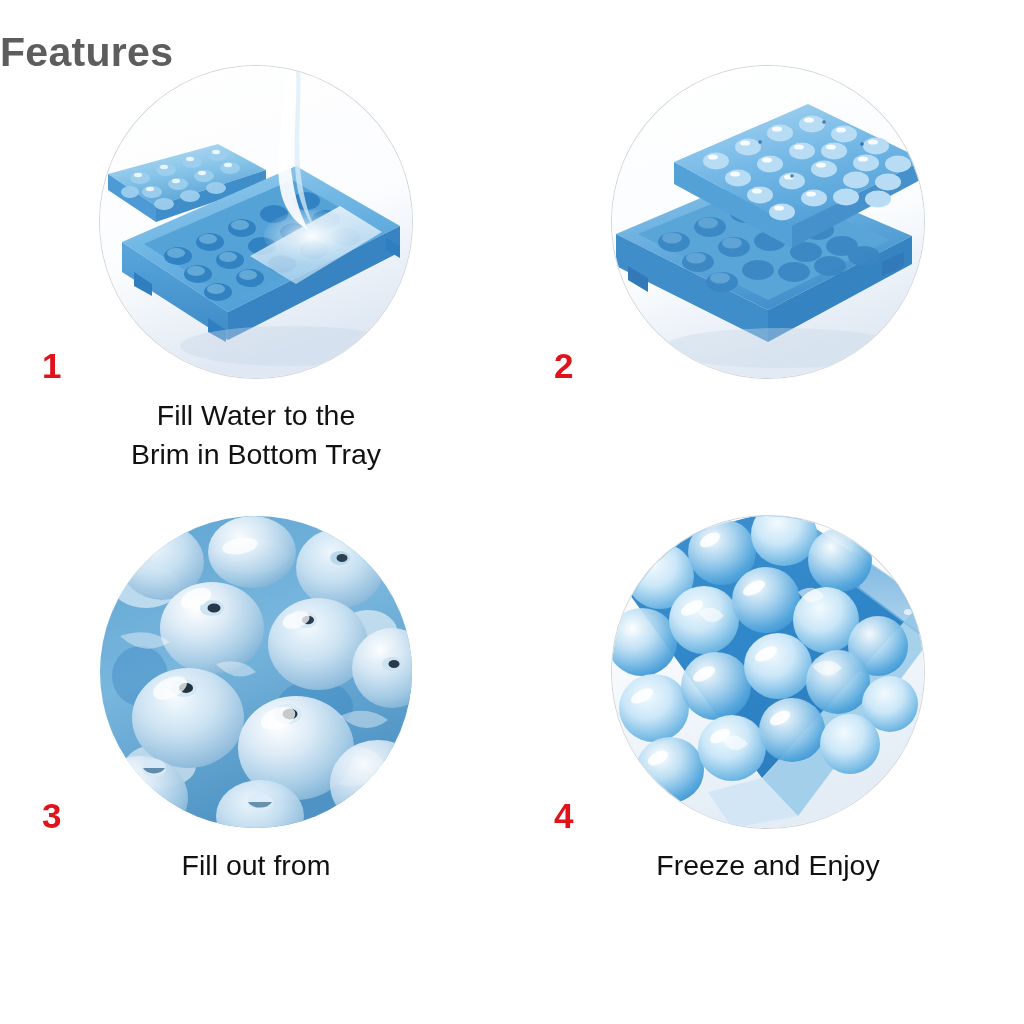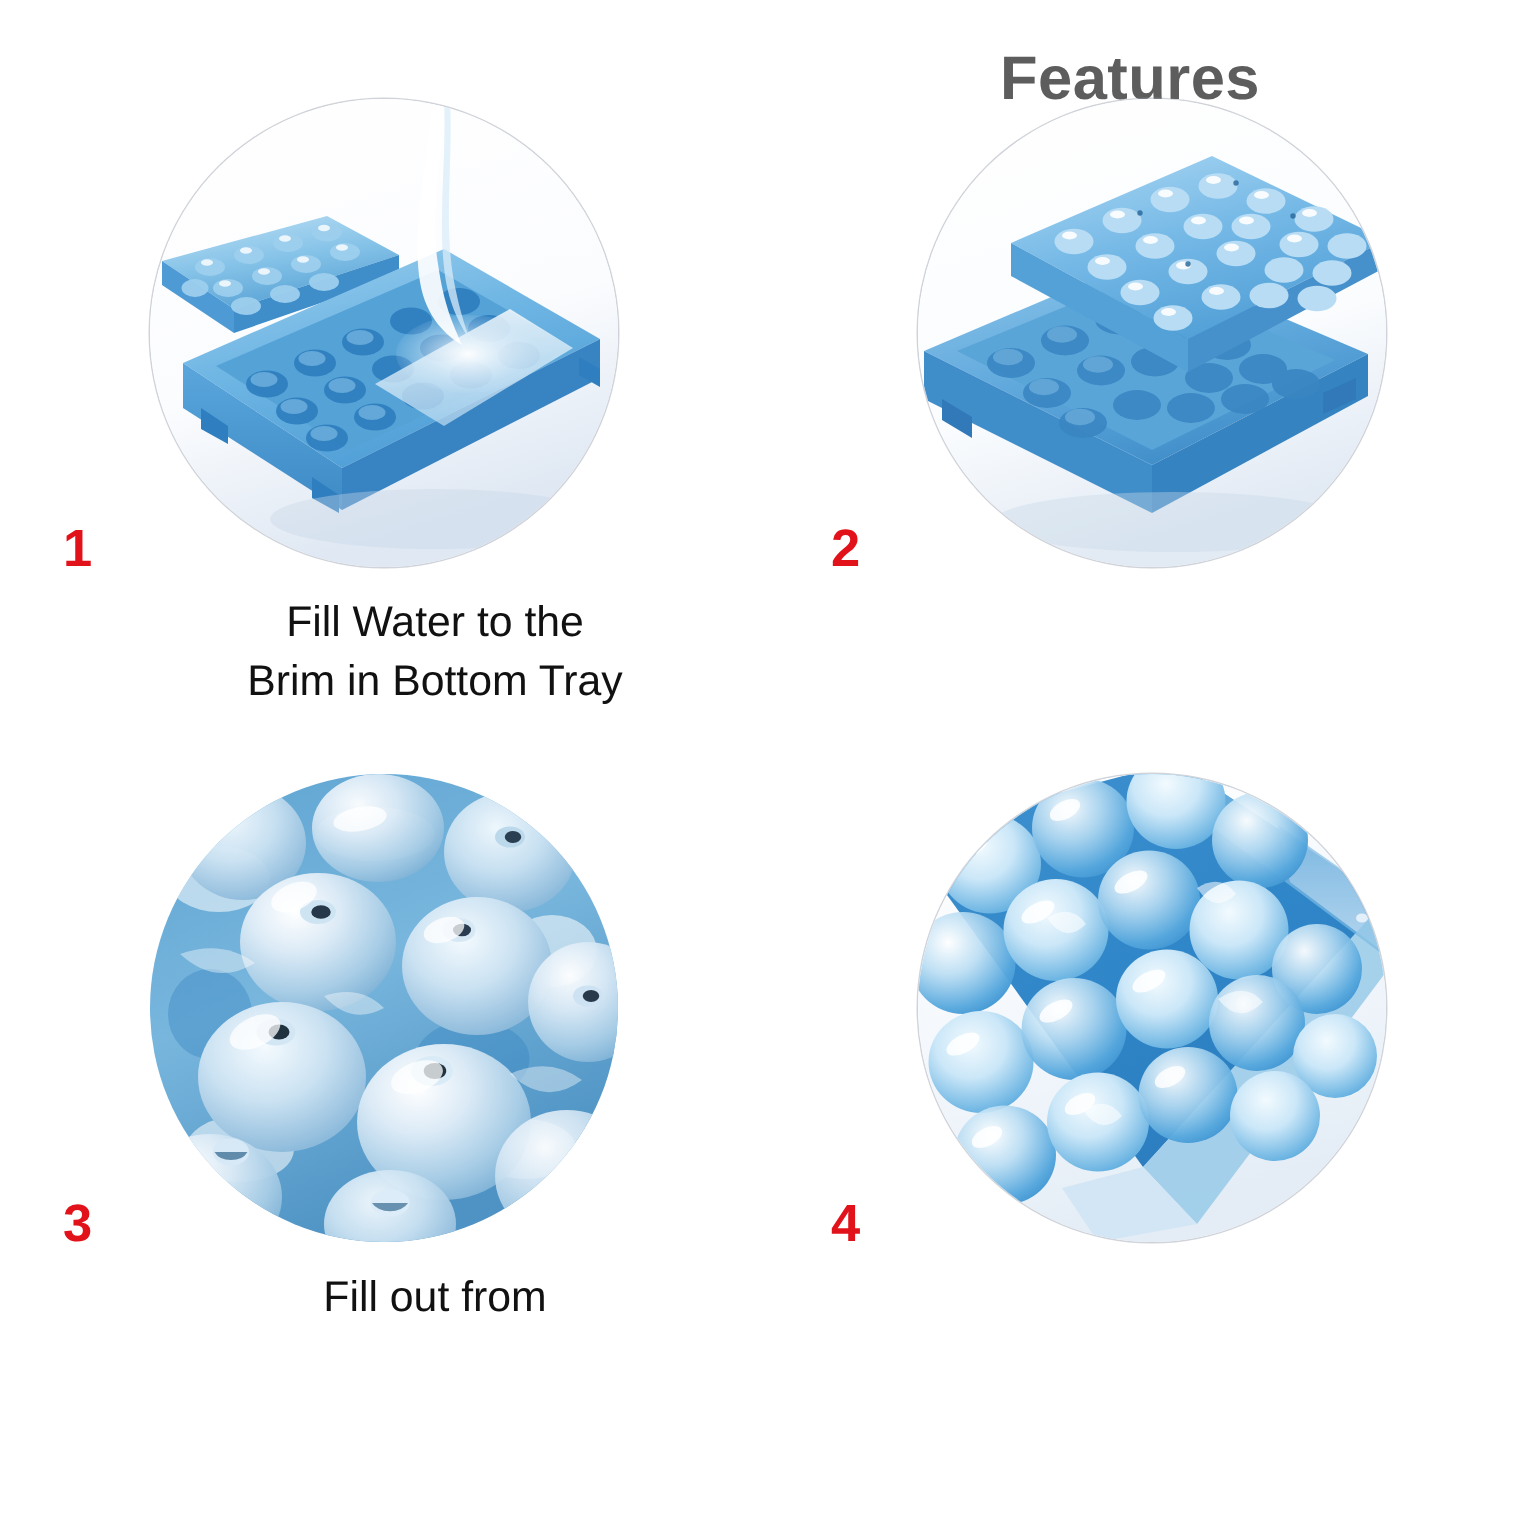--- a/index.html
+++ b/index.html
@@ -14,21 +14,21 @@
     overflow: hidden;
     position: relative;
   }
 
   
   .page-title {
     position: absolute;
     top: 32px;
     left: 0;
     width: 840px;
-    text-align: right;
+    text-align: left;
     font-size: 41px;
     font-weight: 700;
     color: #5d5d5d;
     letter-spacing: 0.3px;
     line-height: 1;
   }
 
   
   .grid {
     position: absolute;
@@ -83,21 +83,20 @@
   .caption {
     position: absolute;
     left: 0;
     top: 336px;
     width: 512px;
     text-align: center;
     font-size: 28.5px;
     line-height: 39px;
     color: #111111;
     font-weight: 400;
-    margin-left: 34px;
   }
   .caption .line { display: block; }
 </style>
 </head>
 <body>
 
 <div class="page-title">Features</div>
 
 <div class="grid">
 
@@ -534,16 +533,17 @@
           <g fill="#ffffff" opacity="0.7">
             <ellipse cx="286" cy="60" rx="6" ry="4"></ellipse>
             <ellipse cx="296" cy="96" rx="4" ry="3"></ellipse>
             <ellipse cx="272" cy="40" rx="3.5" ry="2.6"></ellipse>
           </g>
         </svg>
       </div>
     </div>
     <div class="step-number">4</div>
     <div class="caption">
+      <span class="line">Freeze and Enjoy</span>
     </div>
   </div>
 
 </div>
 
 </body></html>

